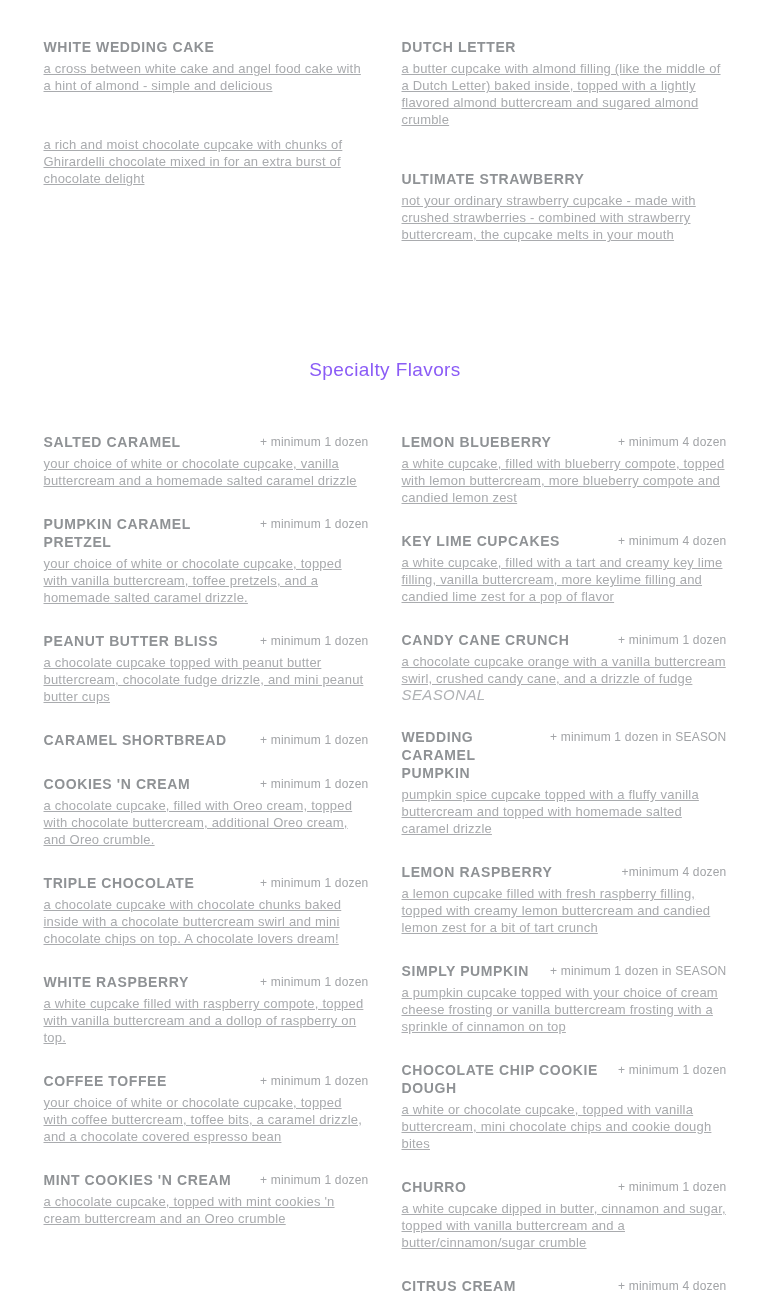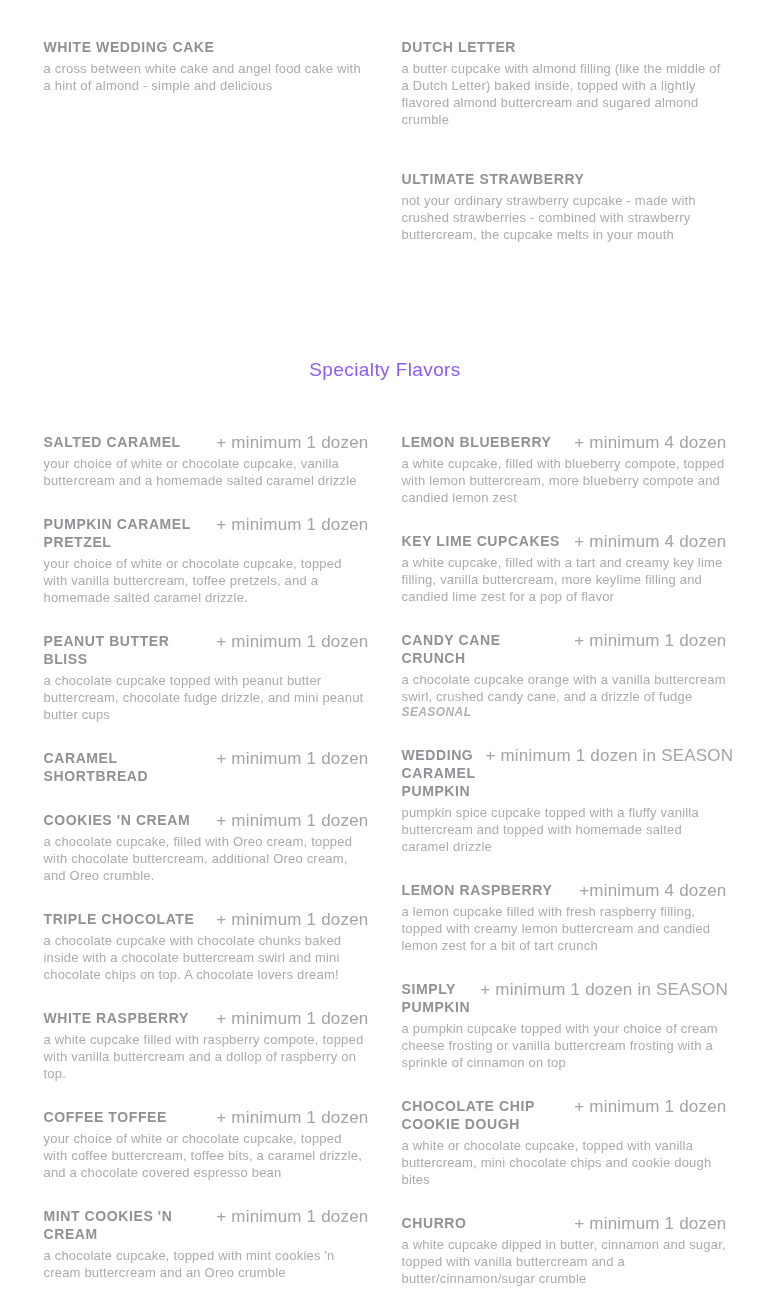--- a/index.html
+++ b/index.html
@@ -26,42 +26,42 @@
     align-items: flex-start;
   }
   .flavor-name {
     font-size: 14px;
     font-weight: 700;
     line-height: 18px;
     letter-spacing: 0.6px;
     color: #8f9295;
   }
   .flavor-min {
-    font-size: 17px;
+    font-size: 12px;
     line-height: 15px;
     letter-spacing: 0.2px;
     color: #a2a4a7;
     white-space: nowrap;
     padding-top: 2px;
     margin-left: 10px;
   }
   .flavor-desc {
     margin-top: 4px;
     font-size: 13px;
     line-height: 17px;
     letter-spacing: 0.2px;
     color: #a9abae;
+    text-decoration: underline;
   }
   .seasonal-note {
-    font-size: 12px;
+    font-size: 15px;
     line-height: 15px;
     font-style: italic;
     letter-spacing: 0.4px;
     color: #b0b2b5;
-    font-weight: bold;
   }
   .seasonal-note:empty { display: none; }
 
   .section-title {
     text-align: center;
     font-size: 19px;
     line-height: 26px;
     letter-spacing: 0.4px;
     color: #8b5cf6;
     margin-top: 72px;
@@ -77,20 +77,21 @@
     <div class="col">
 
       <div class="flavor-item">
         <div class="head-row">
           <div class="flavor-name">WHITE WEDDING CAKE</div>
         </div>
         <div class="flavor-desc">a cross between white cake and angel food cake with a hint of almond - simple and delicious</div>
       </div>
 
       <div class="flavor-item">
+        <div class="flavor-desc">a rich and moist chocolate cupcake with chunks of Ghirardelli chocolate mixed in for an extra burst of chocolate delight</div>
       </div>
 
     </div>
     <div class="col">
 
       <div class="flavor-item">
         <div class="head-row">
           <div class="flavor-name">DUTCH LETTER</div>
         </div>
         <div class="flavor-desc">a butter cupcake with almond filling (like the middle of a Dutch Letter) baked inside, topped with a lightly flavored almond buttercream and sugared almond crumble</div>

